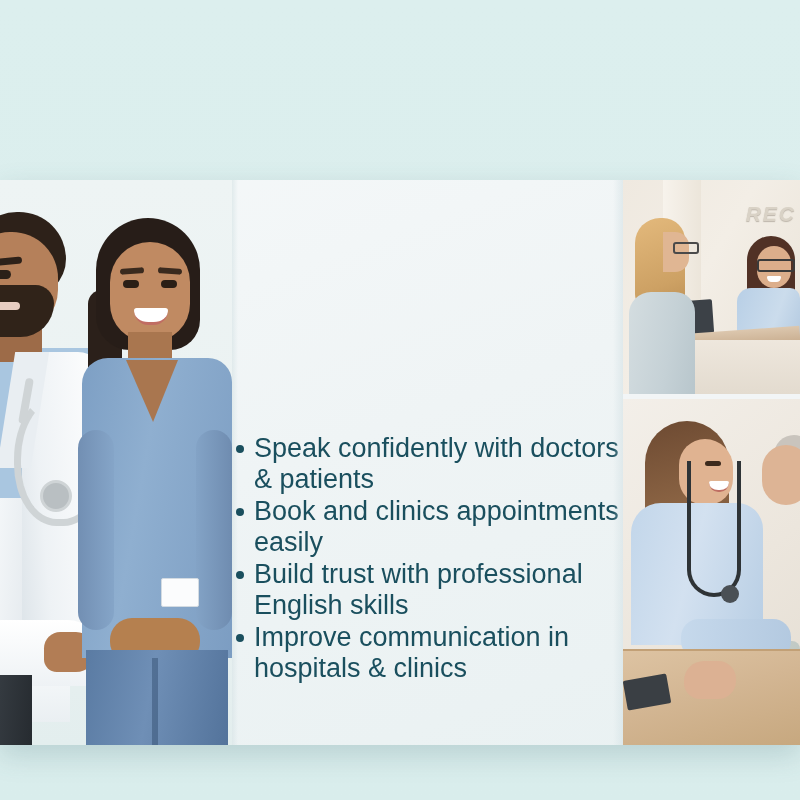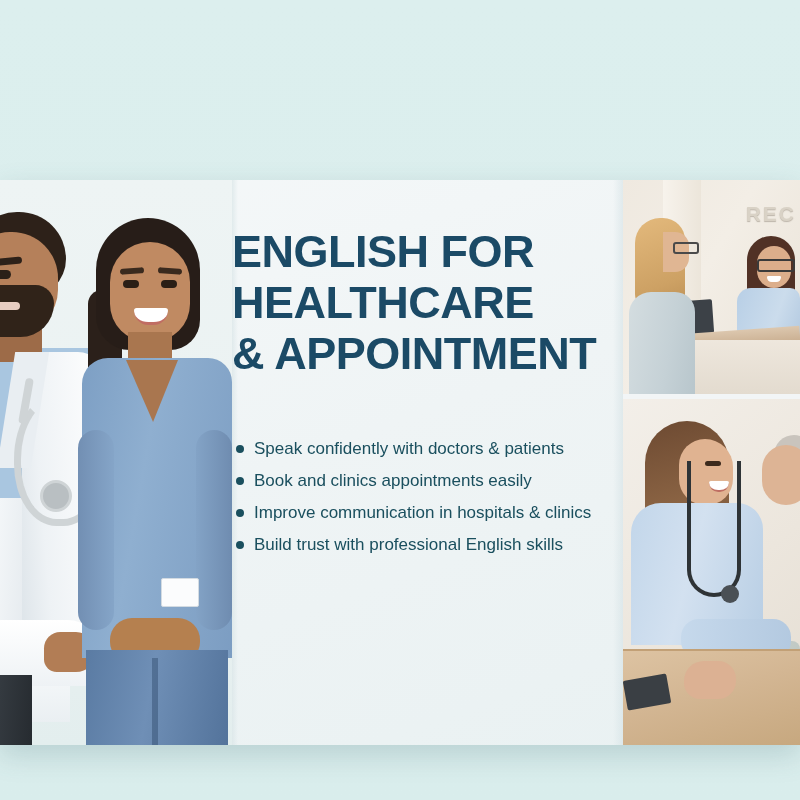--- a/index.html
+++ b/index.html
@@ -260,21 +260,21 @@
     top: 253px;
     width: 392px;
     list-style: none;
     margin: 0;
     padding: 0;
     color: #1a4f5e;
   }
   #bullets li {
     position: relative;
     padding-left: 24px;
-    font-size: 17px;
+    font-size: 27px;
     line-height: 31px;
     font-weight: 400;
     margin-bottom: 1px;
   }
   #bullets li::before {
     content: "";
     position: absolute;
     left: 6px;
     top: 12px;
     width: 8px;
@@ -283,20 +283,21 @@
     background: #1a4f5e;
   }
 
   
   #right-strip {
     position: absolute;
     left: 623px;
     top: 0;
     width: 177px;
     height: 565px;
+    font-style: italic;
   }
   .rp {
     position: absolute;
     left: 0;
     width: 177px;
     overflow: hidden;
   }
   #photo-reception { top: 0; height: 214px; background: #efe9e0; }
   #photo-exam      { top: 219px; height: 346px; background: #efe9e2; }
   .rp-divider {
@@ -504,31 +505,26 @@
       <div class="fig nur-badge"></div>
       <div class="fig nur-hands"></div>
       <div class="fig nur-pants"></div>
       <div class="fig nur-pants-split"></div>
     </div>
 
     <div class="seam-left"></div>
 
     <div id="text-col">
 
-      <div id="headline">
-        <span class="hl-line">English for</span>
-        <span class="hl-line">Healthcare</span>
-        <span class="hl-line">&amp; Appointment</span>
-      </div>
 
       <ul id="bullets">
         <li>Speak confidently with doctors &amp; patients</li>
         <li>Book and clinics appointments easily</li>
+        <li>Build trust with professional English skills</li>
         <li>Improve communication in hospitals &amp; clinics</li>
-        <li>Build trust with professional English skills</li>
       </ul>
 
     </div>
 
     <div class="seam-right"></div>
 
     <div id="right-strip">
 
       <div class="rp" id="photo-reception">
         <div class="rc-wall"></div>

